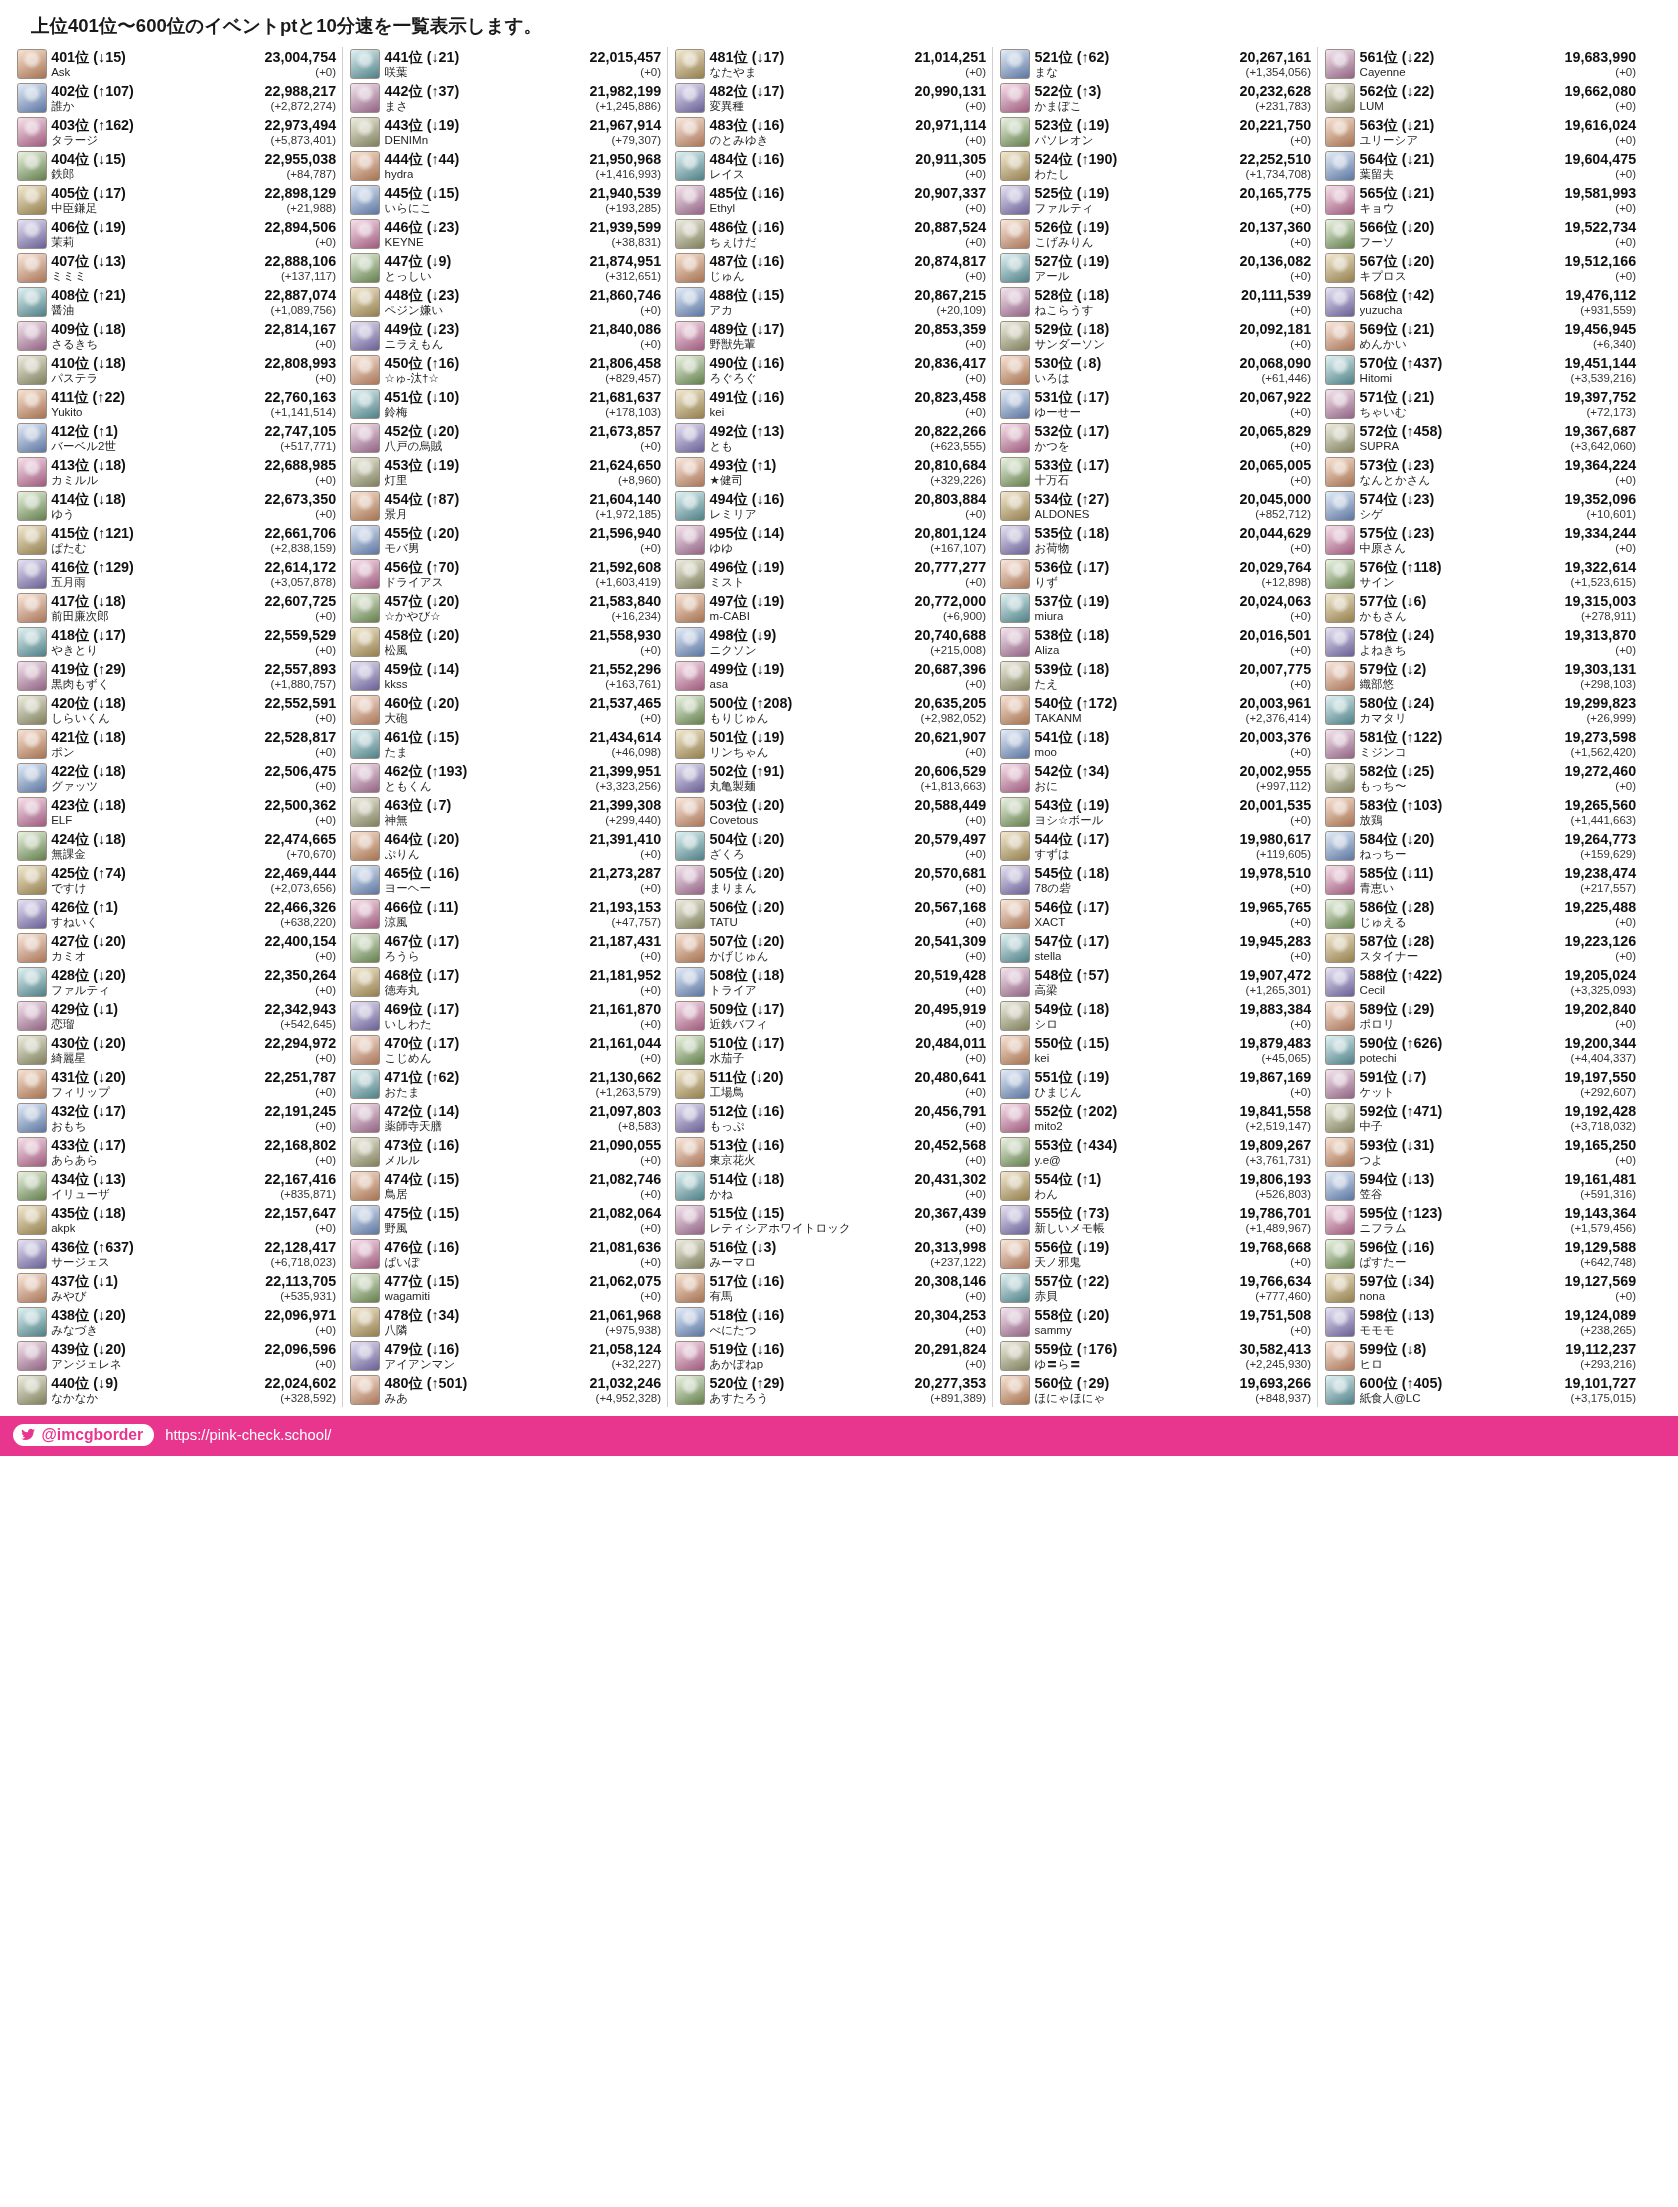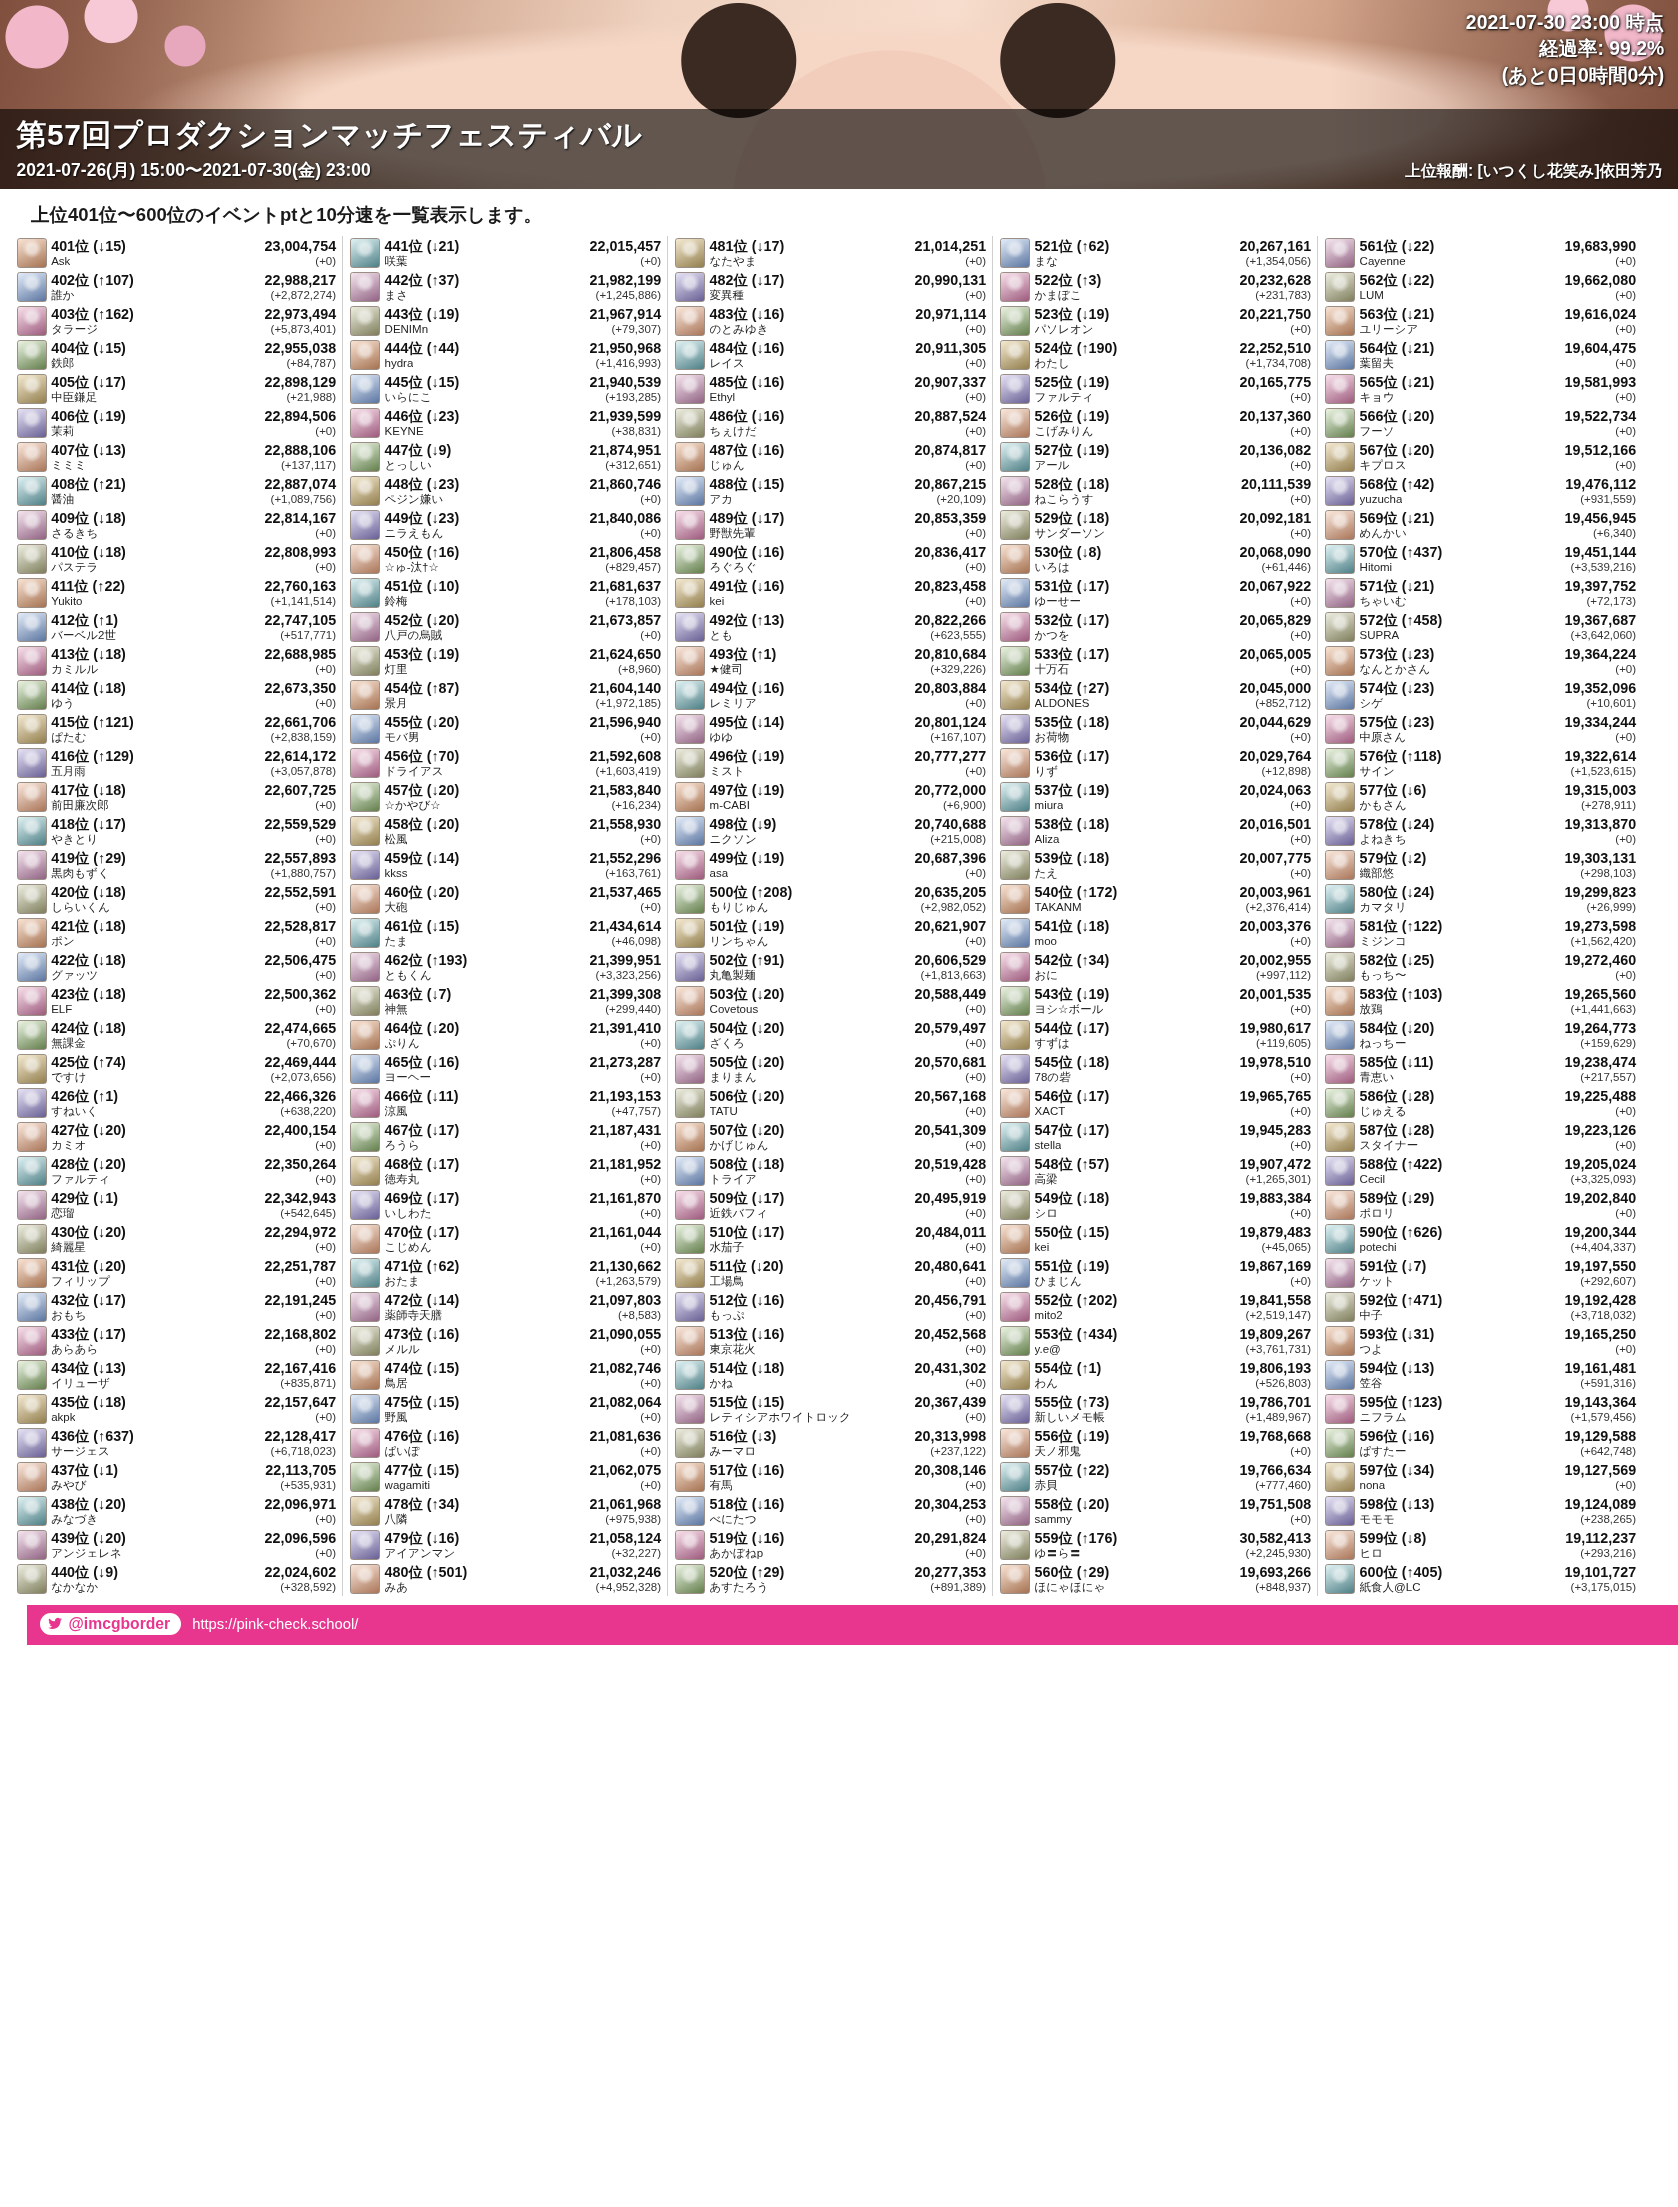--- a/index.html
+++ b/index.html
@@ -98,54 +98,36 @@
   .pt { font-size:14.3px; font-weight:bold; color:#111; white-space:nowrap;}
   .name { font-size:11.5px; color:#222; white-space:nowrap; overflow:hidden; text-overflow:ellipsis; max-width:166px;}
   .speed { font-size:11.5px; color:#333; white-space:nowrap;}
 
   
   .footer {
     margin-top:9.2px;
     background:#e8368f;
     color:#fff;
     padding:7.4px 13px 9.2px 13px;
-    margin-left:27px;
   }
   .footer-top { display:flex; align-items:center; gap:11px; }
   .twitter-badge {
     display:inline-flex; align-items:center; gap:5.5px;
     background:#fff; color:#e8368f; border-radius:13px;
     padding:1.8px 11px 2.8px 7.4px; font-size:15.7px; font-weight:bold;
   }
   .tw-icon { width:15.7px; height:15.7px; display:inline-block; }
   .footer-url { font-size:14.8px; color:#fff; }
   .footer-note { font-size:13.4px; margin-top:4.6px; color:#fff; }
 </style>
 </head>
 <body>
 
 <div class="page">
 
-  <div class="header">
-    <div class="header-art"></div>
-
-    <div class="header-clock">
-      <div>2021-07-30 23:00 時点</div>
-      <div>経過率: 99.2%</div>
-      <div>(あと0日0時間0分)</div>
-    </div>
-
-    <div class="title-band">
-      <div class="title-main">第57回プロダクションマッチフェスティバル</div>
-      <div class="title-sub-row">
-        <div class="title-period">2021-07-26(月) 15:00〜2021-07-30(金) 23:00</div>
-        <div class="title-reward">上位報酬: [いつくし花笑み]依田芳乃</div>
-      </div>
-    </div>
-  </div>
 
   <div class="range-note">上位401位〜600位のイベントptと10分速を一覧表示します。</div>
 
   <div class="columns">
     <div class="col">
         <div class="row">
           <div class="avatar" style="background: linear-gradient(150deg, rgb(247, 217, 196) 0%, rgb(201, 139, 99) 100%);">
             <i></i>
           </div>
           <div class="rowtext">

